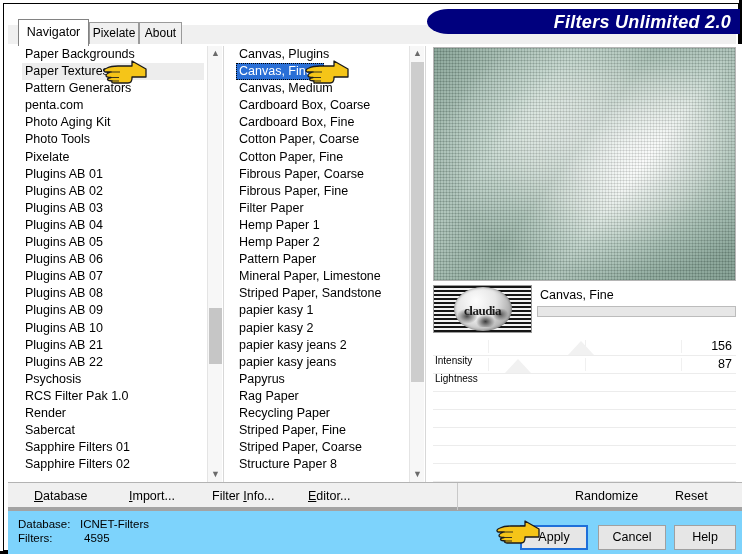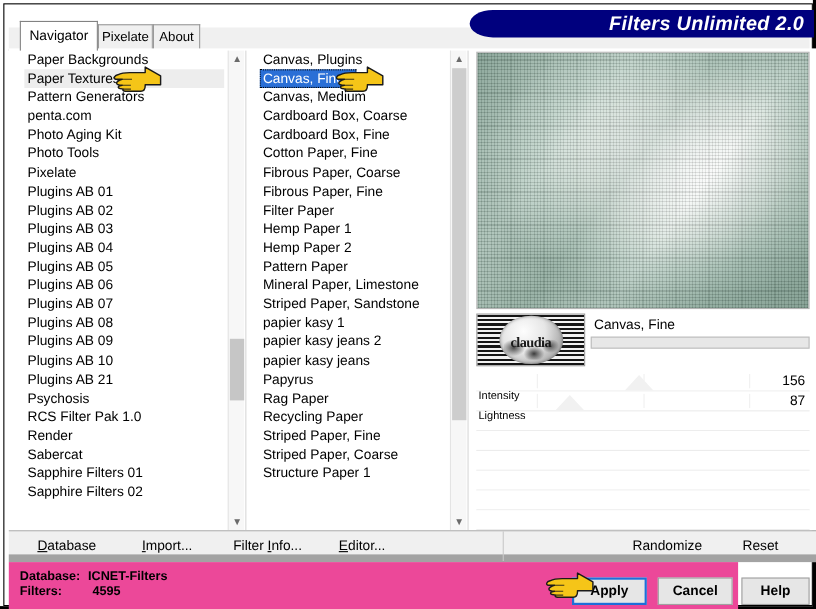--- a/index.html
+++ b/index.html
@@ -352,21 +352,21 @@
     background: #ffffff;
   }
 
   
   #toolbar {
     position: absolute;
     left: 4px; top: 478px;
     width: 734px; height: 29px;
     background: #f0f0f0;
     border-top: 1px solid #b3b3b3;
-    border-bottom: 7px solid #a3a3a3;
+    border-bottom: 4px solid #a3a3a3;
     box-sizing: border-box;
   }
   .tool-link {
     position: absolute;
     top: 6px;
     font-size: 12.5px;
     color: #000;
     cursor: default;
     white-space: nowrap;
   }
@@ -381,23 +381,22 @@
     position: absolute;
     left: 449px; top: 0;
     width: 1px; height: 27px;
     background: #c9c9c9;
   }
 
   
   #statusbar {
     position: absolute;
     left: 4px; top: 507px;
-    width: 663px; height: 43px;
-    background: #ec4899;
-    font-weight: bold;
+    width: 734px; height: 43px;
+    background: #7dd3fc;
   }
   .status-line {
     position: absolute;
     font-size: 11.5px;
     color: #000;
     white-space: nowrap;
   }
   #st-db-label   { left: 10px;  top: 7px; }
   #st-db-value   { left: 72px;  top: 7px; }
   #st-f-label    { left: 10px;  top: 21px; }
@@ -469,58 +468,61 @@
           <div class="list-item">Plugins AB 02</div>
           <div class="list-item">Plugins AB 03</div>
           <div class="list-item">Plugins AB 04</div>
           <div class="list-item">Plugins AB 05</div>
           <div class="list-item">Plugins AB 06</div>
           <div class="list-item">Plugins AB 07</div>
           <div class="list-item">Plugins AB 08</div>
           <div class="list-item">Plugins AB 09</div>
           <div class="list-item">Plugins AB 10</div>
           <div class="list-item">Plugins AB 21</div>
+          <div class="list-item">Plugins AB 22</div>
           <div class="list-item">Psychosis</div>
           <div class="list-item">RCS Filter Pak 1.0</div>
           <div class="list-item">Render</div>
           <div class="list-item">Sabercat</div>
           <div class="list-item">Sapphire Filters 01</div>
           <div class="list-item">Sapphire Filters 02</div>
         </div>
 
       <div class="scrollbar" id="scroll-left">
         <div class="sb-arrow up">▲</div>
         <div class="sb-thumb"></div>
         <div class="sb-arrow down">▼</div>
       </div>
 
       <div class="listpane" id="pane-middle">
           <div class="list-item">Canvas, Plugins</div>
           <div class="list-item selected">Canvas, Fine</div>
           <div class="list-item">Canvas, Medium</div>
           <div class="list-item">Cardboard Box, Coarse</div>
           <div class="list-item">Cardboard Box, Fine</div>
+          <div class="list-item">Cotton Paper, Coarse</div>
           <div class="list-item">Cotton Paper, Fine</div>
           <div class="list-item">Fibrous Paper, Coarse</div>
           <div class="list-item">Fibrous Paper, Fine</div>
           <div class="list-item">Filter Paper</div>
           <div class="list-item">Hemp Paper 1</div>
           <div class="list-item">Hemp Paper 2</div>
           <div class="list-item">Pattern Paper</div>
           <div class="list-item">Mineral Paper, Limestone</div>
           <div class="list-item">Striped Paper, Sandstone</div>
           <div class="list-item">papier kasy 1</div>
+          <div class="list-item">papier kasy 2</div>
           <div class="list-item">papier kasy jeans 2</div>
           <div class="list-item">papier kasy jeans</div>
           <div class="list-item">Papyrus</div>
           <div class="list-item">Rag Paper</div>
           <div class="list-item">Recycling Paper</div>
           <div class="list-item">Striped Paper, Fine</div>
           <div class="list-item">Striped Paper, Coarse</div>
-          <div class="list-item">Structure Paper 1</div>
+          <div class="list-item">Structure Paper 8</div>
         </div>
 
       <div class="scrollbar" id="scroll-middle">
         <div class="sb-arrow up">▲</div>
         <div class="sb-thumb"></div>
         <div class="sb-arrow down">▼</div>
       </div>
 
       <div id="preview-col">
 

